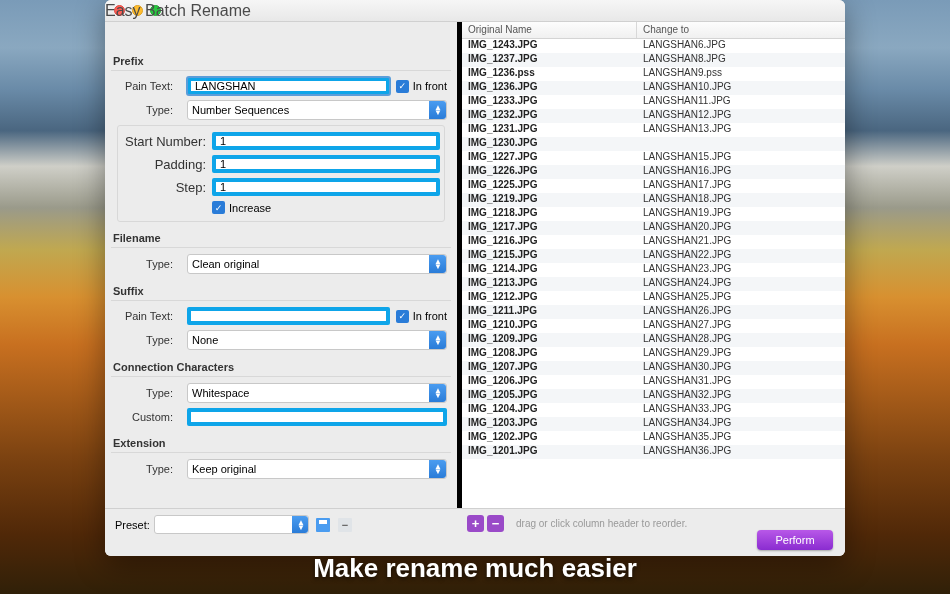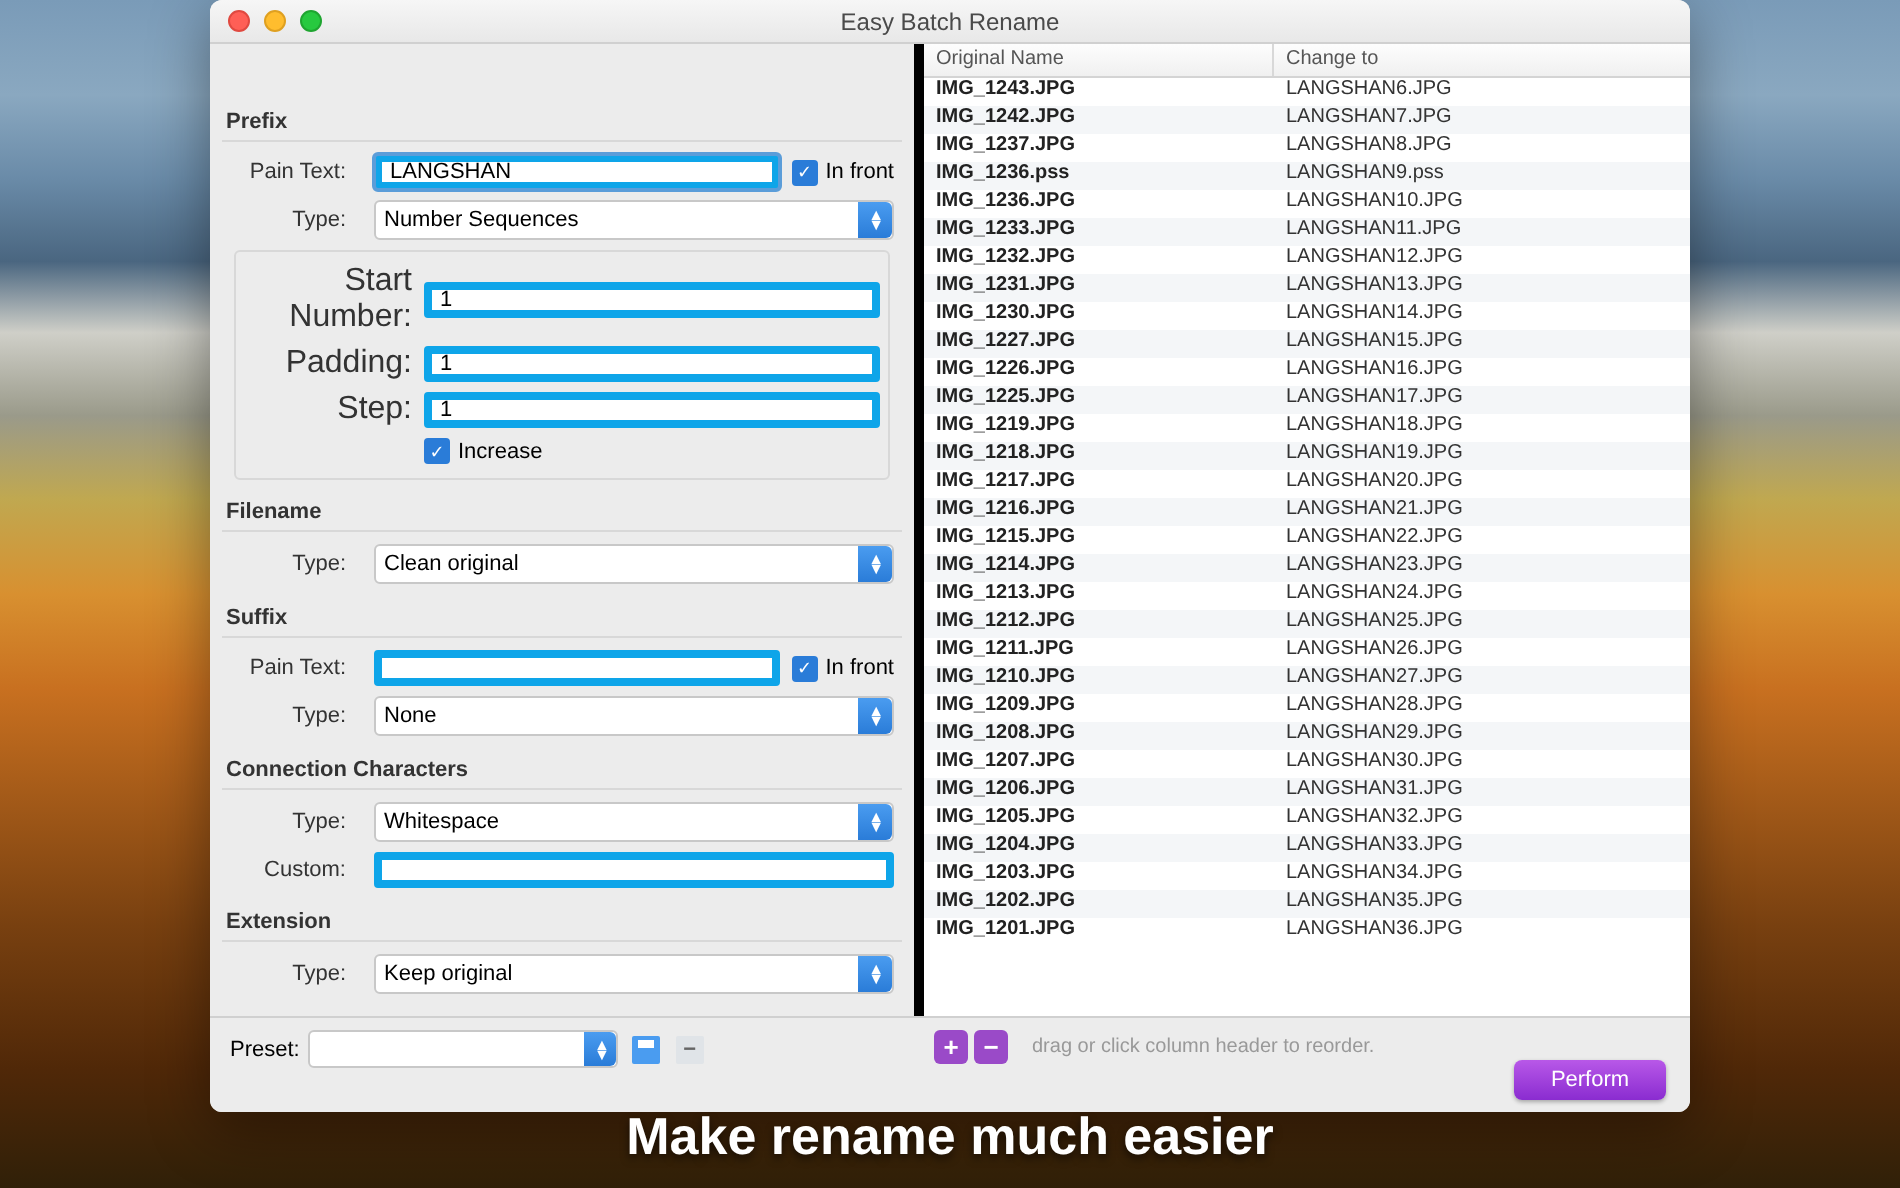--- a/index.html
+++ b/index.html
@@ -3,35 +3,35 @@
 <meta charset="utf-8">
 <style>
 * { box-sizing: border-box; margin: 0; padding: 0; }
 body { font-family: -apple-system, "Helvetica Neue", Arial, sans-serif; font-size: 11px; background: linear-gradient(180deg,#6a8ba8 0%,#5a7a95 15%,#4a6680 25%,#3a5268 30%,#a09878 35%,#c8a050 45%,#d08828 55%,#b86818 65%,#904808 75%,#683808 85%,#403010 100%); width:950px; height:594px; overflow:hidden; position:relative; }
 .desktop-bg { position:absolute; inset:0; background: linear-gradient(180deg,#7a9bb8 0%,#8aa8c0 8%,#6a8ba8 15%,#4a6680 22%,#cfcfc8 28%,#9a9a8a 35%,#c0a850 42%,#d89030 50%,#c87020 58%,#a05818 68%,#784010 78%,#502808 90%,#302008 100%); }
 .window { position:absolute; left:105px; top:0; width:740px; height:556px; background:#ececec; border-radius:6px; box-shadow:0 8px 30px rgba(0,0,0,0.4); overflow:hidden; display:flex; flex-direction:column; }
 .titlebar { height:22px; background:linear-gradient(#f6f6f6,#e8e8e8); border-bottom:1px solid #d0d0d0; display:flex; align-items:center; position:relative; }
 .traffic { display:flex; gap:7px; padding-left:9px; }
 .dot { width:11px; height:11px; border-radius:50%; }
 .dot.red{background:#ff5f56;border:0.5px solid #e04940;} .dot.yellow{background:#ffbd2e;border:0.5px solid #dfa020;} .dot.green{background:#27c93f;border:0.5px solid #1fa530;}
-.title { position:absolute; left:0; right:0; text-align:center; font-size:12px; color:#4a4a4a; }
+.title { position:absolute; left:0; right:0; font-size:16px; color:#4a4a4a; }
 .body { flex:1; display:flex; background:#ececec; }
 .left { width:352px; display:flex; flex-direction:column; padding:4px 6px 0 6px;margin-top:25px; }
 .section-head { font-size:11px; font-weight:600; color:#333; padding:4px 2px 3px; border-bottom:1px solid #d8d8d8; }
 .section-body { padding:6px 4px 2px; }
 .row { display:flex; align-items:center; margin-bottom:5px; }
 .lbl { width:72px; text-align:right; padding-right:14px; color:#333; font-size:11px; }
 .txt { flex:1; height:18px; background:#fff; border:4px solid #0ea5e9; border-radius:2px; padding:0 4px; font-size:11px; }
 .txt.focus { outline:2px solid #5b9dd9; outline-offset:-1px; }
 .sel { flex:1; height:20px; background:#fff; border:1px solid #c8c8c8; border-radius:3px; display:flex; align-items:center; padding:0 4px; position:relative; font-size:11px; }
 .sel::after { content:""; position:absolute; right:0; top:0; bottom:0; width:17px; background:linear-gradient(#4a9cf0,#2a7cd8); border-radius:0 3px 3px 0; }
 .sel-arrows { position:absolute; right:4px; top:50%; transform:translateY(-50%); z-index:1; color:#fff; font-size:8px; line-height:5px; }
 .chk { width:13px; height:13px; background:#2a7cd8; border-radius:2px; display:inline-flex; align-items:center; justify-content:center; margin-right:4px; color:#fff; font-size:9px; }
 .inner-box { border:1px solid #d8d8d8; border-radius:3px; padding:6px 4px 2px; margin:0 2px 4px; }
-.inner-lbl { width:90px; text-align:right; padding-right:6px; color:#333; font-size:16px; }
+.inner-lbl { width:90px; text-align:right; padding-right:6px; color:#333; font-size:13px; }
 .right { flex:1; display:flex; flex-direction:column; background:#fff; border-left:5px solid #000000; }
 .cols { display:flex; height:17px; background:linear-gradient(#fdfdfd,#f0f0f0); border-bottom:1px solid #d4d4d4; font-size:10px; color:#555; }
 .col1 { width:175px; padding:2px 6px; border-right:1px solid #d8d8d8; } .col2 { flex:1; padding:2px 6px; }
 .rows { flex:1; overflow:hidden; }
 .file-row { display:flex; height:14px; font-size:10px; }
 .file-row:nth-child(odd){background:#fff;} .file-row:nth-child(even){background:#f4f6f8;}
 .c1 { width:175px; padding:0 6px; font-weight:600; color:#222; } .c2 { flex:1; padding:0 6px; color:#333; }
 .footer { height:48px; border-top:1px solid #d0d0d0; background:#ececec; display:flex; align-items:flex-start; padding:6px 10px 0; position:relative; }
 .preset-row { display:flex; align-items:center; }
 .small-sel { width:155px; height:19px; background:#fff; border:1px solid #c8c8c8; border-radius:3px; position:relative; }
@@ -162,24 +162,20 @@
       <div class="cols">
         <div class="col1">Original Name</div>
         <div class="col2">Change to</div>
       </div>
       <div class="rows" id="file-rows">
           <div class="file-row">
             <div class="c1">IMG_1243.JPG</div>
             <div class="c2">LANGSHAN6.JPG</div>
           </div>
           <div class="file-row">
-            <div class="c1">IMG_1242.JPG</div>
-            <div class="c2">LANGSHAN7.JPG</div>
-          </div>
-          <div class="file-row">
             <div class="c1">IMG_1237.JPG</div>
             <div class="c2">LANGSHAN8.JPG</div>
           </div>
           <div class="file-row">
             <div class="c1">IMG_1236.pss</div>
             <div class="c2">LANGSHAN9.pss</div>
           </div>
           <div class="file-row">
             <div class="c1">IMG_1236.JPG</div>
             <div class="c2">LANGSHAN10.JPG</div>
@@ -191,21 +187,20 @@
           <div class="file-row">
             <div class="c1">IMG_1232.JPG</div>
             <div class="c2">LANGSHAN12.JPG</div>
           </div>
           <div class="file-row">
             <div class="c1">IMG_1231.JPG</div>
             <div class="c2">LANGSHAN13.JPG</div>
           </div>
           <div class="file-row">
             <div class="c1">IMG_1230.JPG</div>
-            <div class="c2">LANGSHAN14.JPG</div>
           </div>
           <div class="file-row">
             <div class="c1">IMG_1227.JPG</div>
             <div class="c2">LANGSHAN15.JPG</div>
           </div>
           <div class="file-row">
             <div class="c1">IMG_1226.JPG</div>
             <div class="c2">LANGSHAN16.JPG</div>
           </div>
           <div class="file-row">

